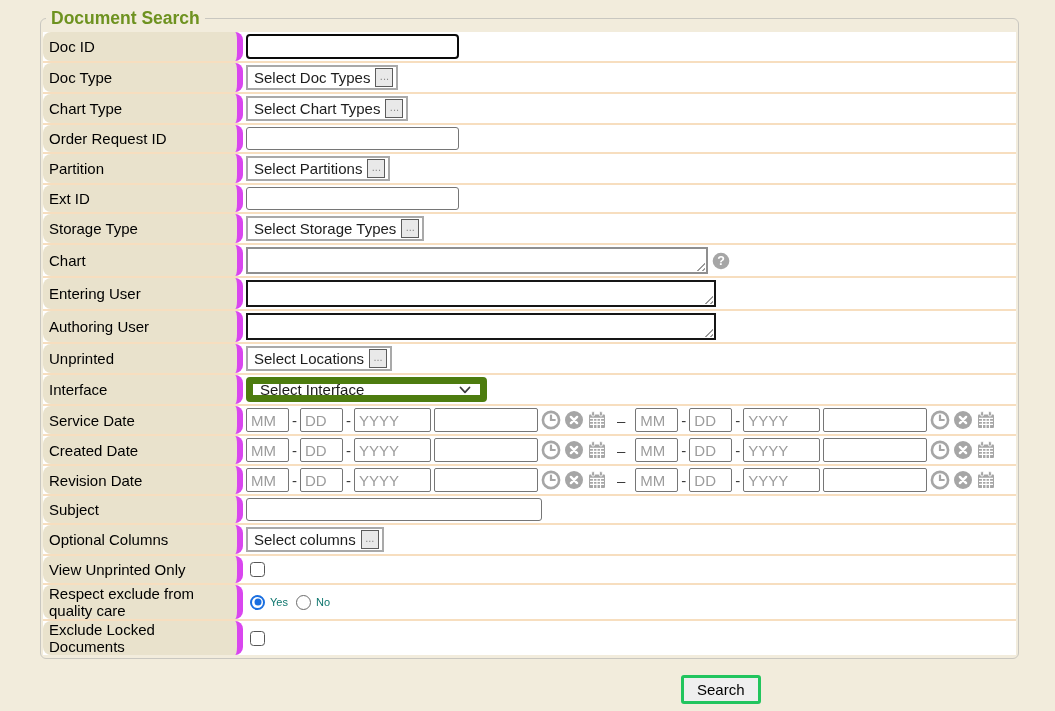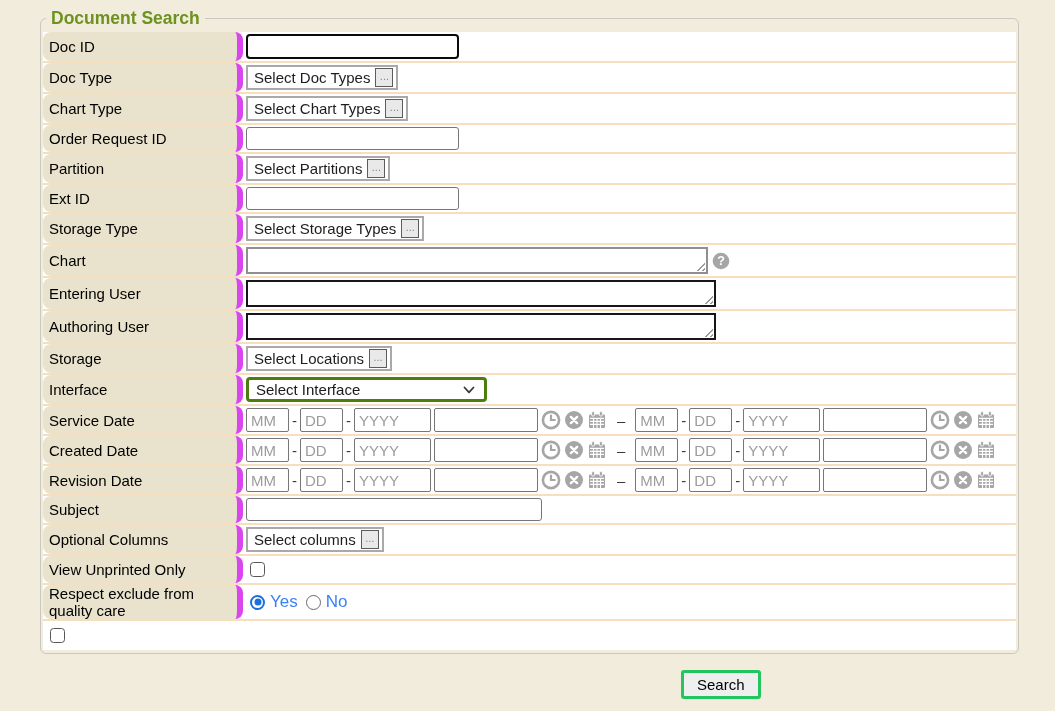--- a/index.html
+++ b/index.html
@@ -64,21 +64,21 @@
   .ta-chart { width:462px; border:2px solid #8f8f8f; }
   .ta-user  { width:470px; border:2px solid #161616; }
   .grip {
     position:absolute; right:1px; bottom:1px; width:9px; height:9px;
     background:repeating-linear-gradient(135deg,#9a9a9a 0 1.4px,transparent 1.4px 3.4px);
     clip-path:polygon(100% 0,100% 100%,0 100%);
   }
   
   .ifsel {
     width:241px; height:25px;
-    border:3px solid #4d7c0f; border-radius:4px;
+    border:7px solid #4d7c0f; border-radius:4px;
     background:#fff; display:inline-flex; align-items:center;
     justify-content:space-between; padding:0 9px 0 7px;
     font-size:15px; color:#1a1a1a; cursor:pointer;
   }
   
   .dg { display:flex; align-items:center; gap:3px; }
   .dt { height:24px; border:1px solid #767676; border-radius:2px; padding:0 4px; font:15px "Liberation Sans",sans-serif; }
   .dt::placeholder { color:#9c9c9c; opacity:1; }
   .d-mm,.d-dd { width:43px; }
   .d-yyyy { width:77px; }
@@ -95,21 +95,21 @@
     width:15px; height:15px; border-radius:50%;
     display:inline-block; position:relative; cursor:pointer;
   }
   .radio.unchecked { border:1.6px solid #6b6b6b; background:#fff; }
   .radio.checked { border:2px solid #1b6fe0; background:#fff; }
   .radio.checked::after {
     content:""; position:absolute; left:50%; top:50%;
     width:7px; height:7px; border-radius:50%; background:#1b6fe0;
     transform:translate(-50%,-50%);
   }
-  .radio-label { color:#3b82f6; font-size:17px; margin:0 6px 0 3px; }
+  .radio-label { color:#0f766e; font-size:11px; margin:0 6px 0 3px; }
   .radio-group { display:flex; align-items:center; gap:2px; margin-left:4px; }
   
   .search-row { margin:16px 0 0 641px; }
   .btn-search {
     font:15px "Liberation Sans",sans-serif;
     background:#efefef; border:3px solid #22c55e; border-radius:3px;
     padding:3px 13px; color:#000; cursor:pointer;
   }
 </style>
 </head>
@@ -208,21 +208,21 @@
       <div class="frow">
         <div class="flabel">Authoring User</div>
         <div class="fvalue">
           <div class="ta ta-user">
               <span class="grip"></span>
             </div>
         </div>
       </div>
 
       <div class="frow">
-        <div class="flabel">Storage</div>
+        <div class="flabel">Unprinted</div>
         <div class="fvalue">
           <div class="selbox">
             <span>Select Locations</span>
             <span class="dots-btn">...</span>
           </div>
         </div>
       </div>
 
       <div class="frow">
         <div class="flabel">Interface</div>
@@ -457,20 +457,21 @@
           <div class="radio-group">
             <span class="radio checked"></span>
             <span class="radio-label">Yes</span>
             <span class="radio unchecked"></span>
             <span class="radio-label">No</span>
           </div>
         </div>
       </div>
 
       <div class="frow">
+        <div class="flabel">Exclude Locked Documents</div>
         <div class="fvalue">
           <span class="checkbox"></span>
         </div>
       </div>
 
     </div>
   </fieldset>
 
   <div class="search-row">
     <button class="btn-search">Search</button>

